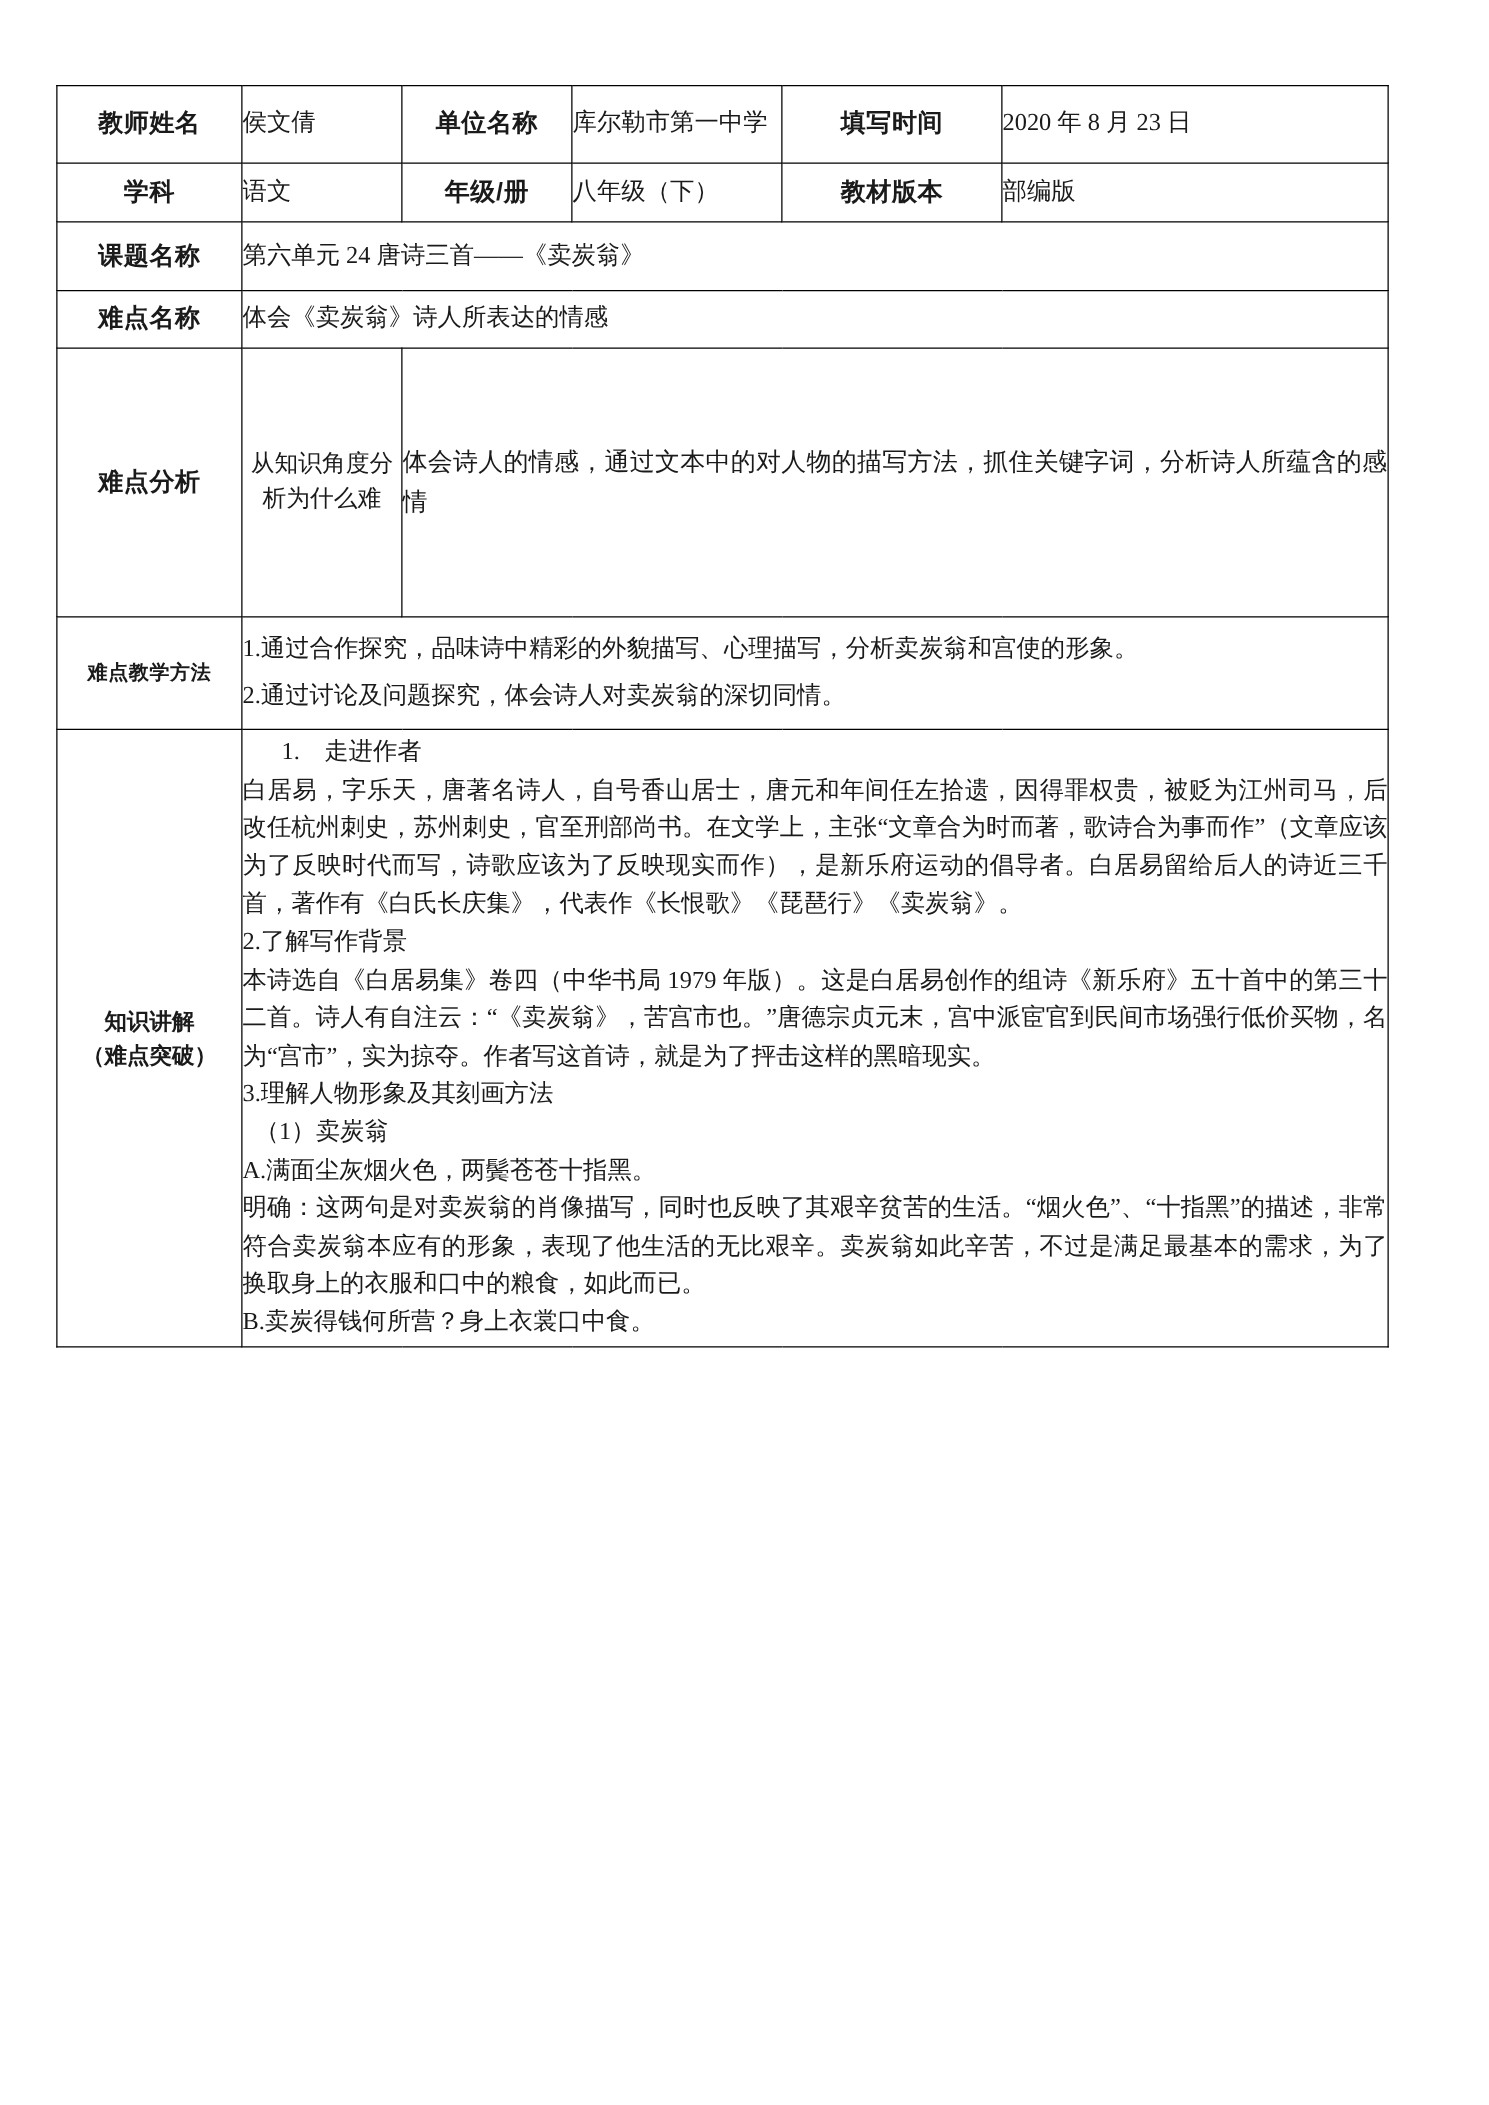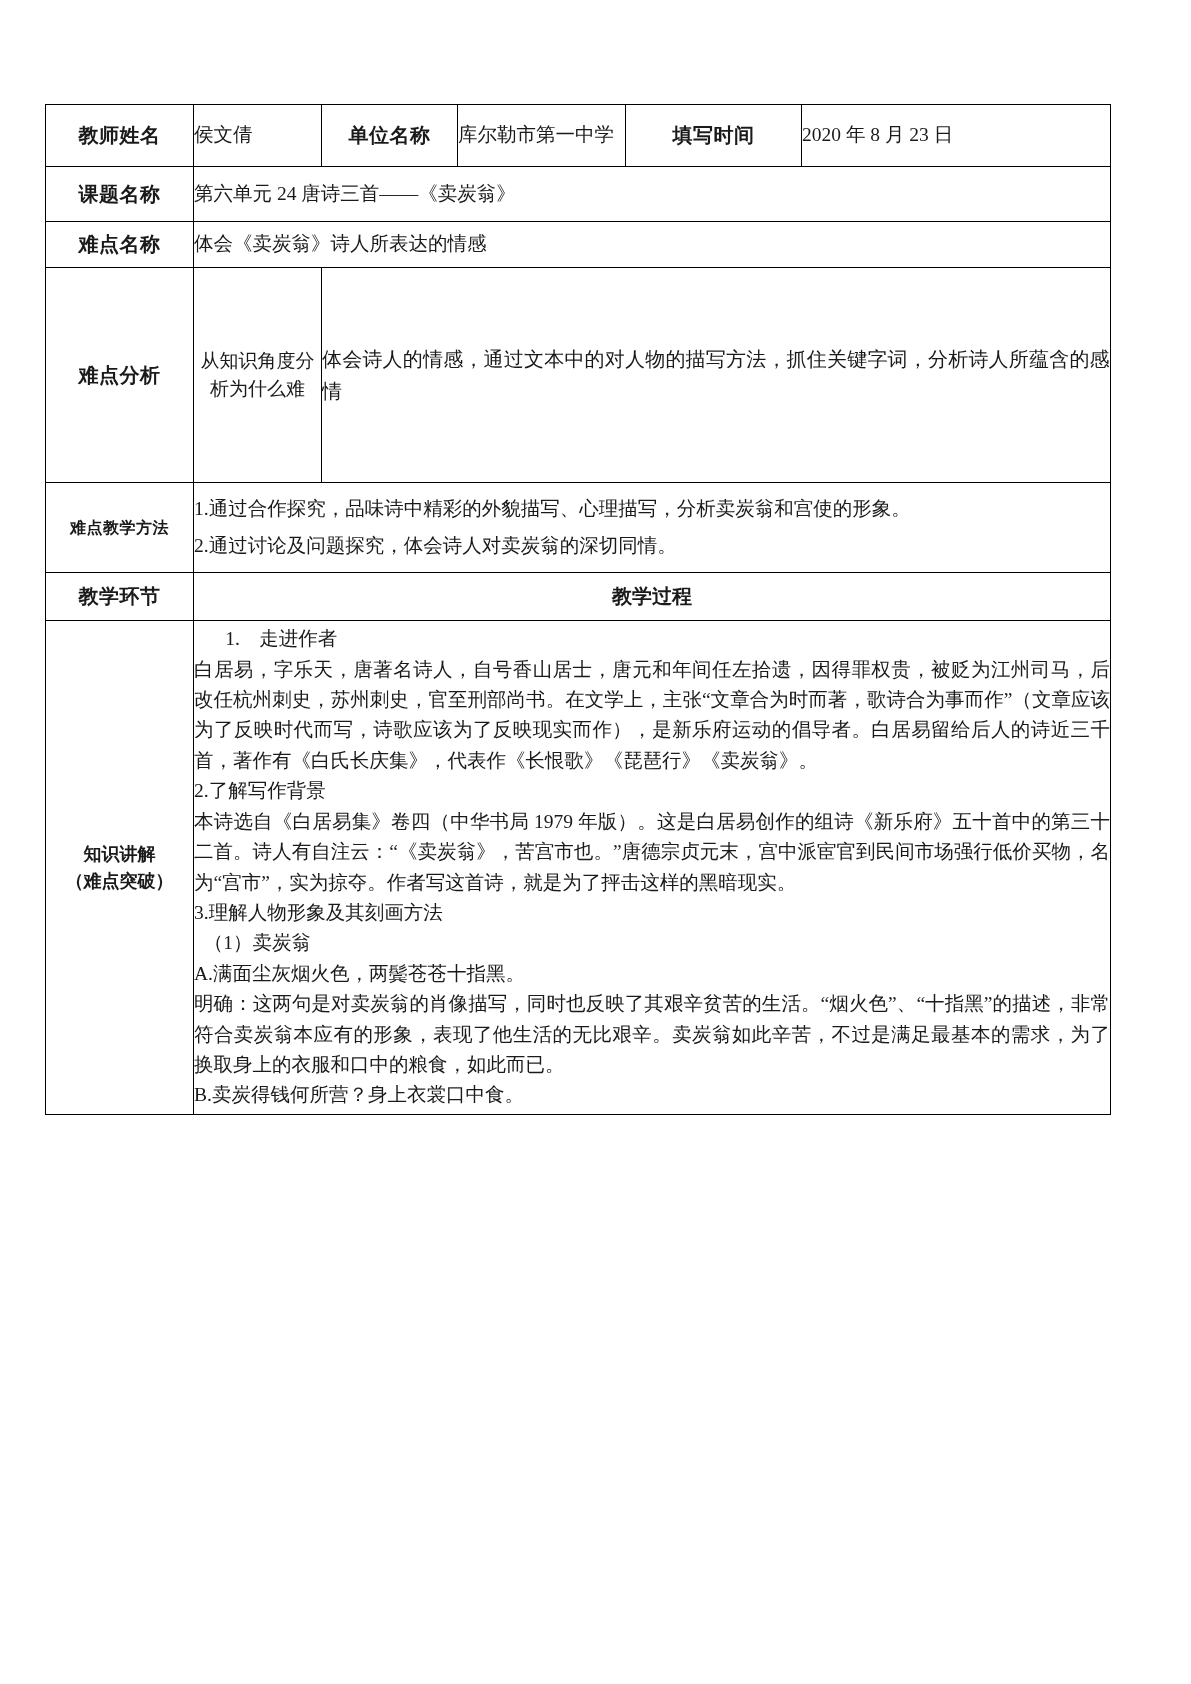--- a/index.html
+++ b/index.html
@@ -13,21 +13,21 @@
     font-family: "Liberation Serif", "DejaVu Serif", serif;
     color: #1a1a1a;
     -webkit-font-smoothing: antialiased;
   }
 
   .page {
     position: relative;
     width: 1191px;
     height: 1684px;
     box-sizing: border-box;
-    padding: 104px 45px 0 45px;
+    padding: 68px 45px 0 45px;
     border-radius: 26px;
   }
 
   table.lesson-table {
     width: 1065px;
     border-collapse: collapse;
     table-layout: fixed;
   }
 
   table.lesson-table td {
@@ -159,20 +159,28 @@
 
       <tr class="r-info">
         <td class="lbl">教师姓名</td>
         <td class="val">侯文倩</td>
         <td class="lbl">单位名称</td>
         <td class="val">库尔勒市第一中学</td>
         <td class="lbl">填写时间</td>
         <td class="val">2020 年 8 月 23 日</td>
       </tr>
 
+      <tr class="r-info2">
+        <td class="lbl">学科</td>
+        <td class="val">语文</td>
+        <td class="lbl">年级/册</td>
+        <td class="val">八年级（下）</td>
+        <td class="lbl">教材版本</td>
+        <td class="val">部编版</td>
+      </tr>
 
       <tr class="r-title">
         <td class="lbl">课题名称</td>
         <td class="val" colspan="5">第六单元 24 唐诗三首——《卖炭翁》</td>
       </tr>
 
       <tr class="r-diff">
         <td class="lbl">难点名称</td>
         <td class="val val-left" colspan="5">体会《卖炭翁》诗人所表达的情感</td>
       </tr>
@@ -184,24 +192,20 @@
       </tr>
 
       <tr style="height:90px">
         <td class="lbl lbl-sm">难点教学方法</td>
         <td class="method-body" colspan="5">
           <p style="margin:0">1.通过合作探究，品味诗中精彩的外貌描写、心理描写，分析卖炭翁和宫使的形象。</p>
           <p style="margin:0">2.通过讨论及问题探究，体会诗人对卖炭翁的深切同情。</p>
         </td>
       </tr>
 
-      <tr style="height:48px">
-        <td class="lbl">教学环节</td>
-        <td class="process-head" colspan="5">教学过程</td>
-      </tr>
 
 
       <tr style="height:494px">
         <td class="know-label">
           <span class="cell-inner">知识讲解</span>
           <span class="cell-inner">（难点突破）</span>
         </td>
         <td class="know-body" colspan="5">
           <p class="heading-num">1.　走进作者</p>
           <p>白居易，字乐天，唐著名诗人，自号香山居士，唐元和年间任左拾遗，因得罪权贵，被贬为江州司马，后改任杭州刺史，苏州刺史，官至刑部尚书。在文学上，主张“文章合为时而著，歌诗合为事而作”（文章应该为了反映时代而写，诗歌应该为了反映现实而作），是新乐府运动的倡导者。白居易留给后人的诗近三千首，著作有《白氏长庆集》，代表作《长恨歌》《琵琶行》《卖炭翁》。</p>

